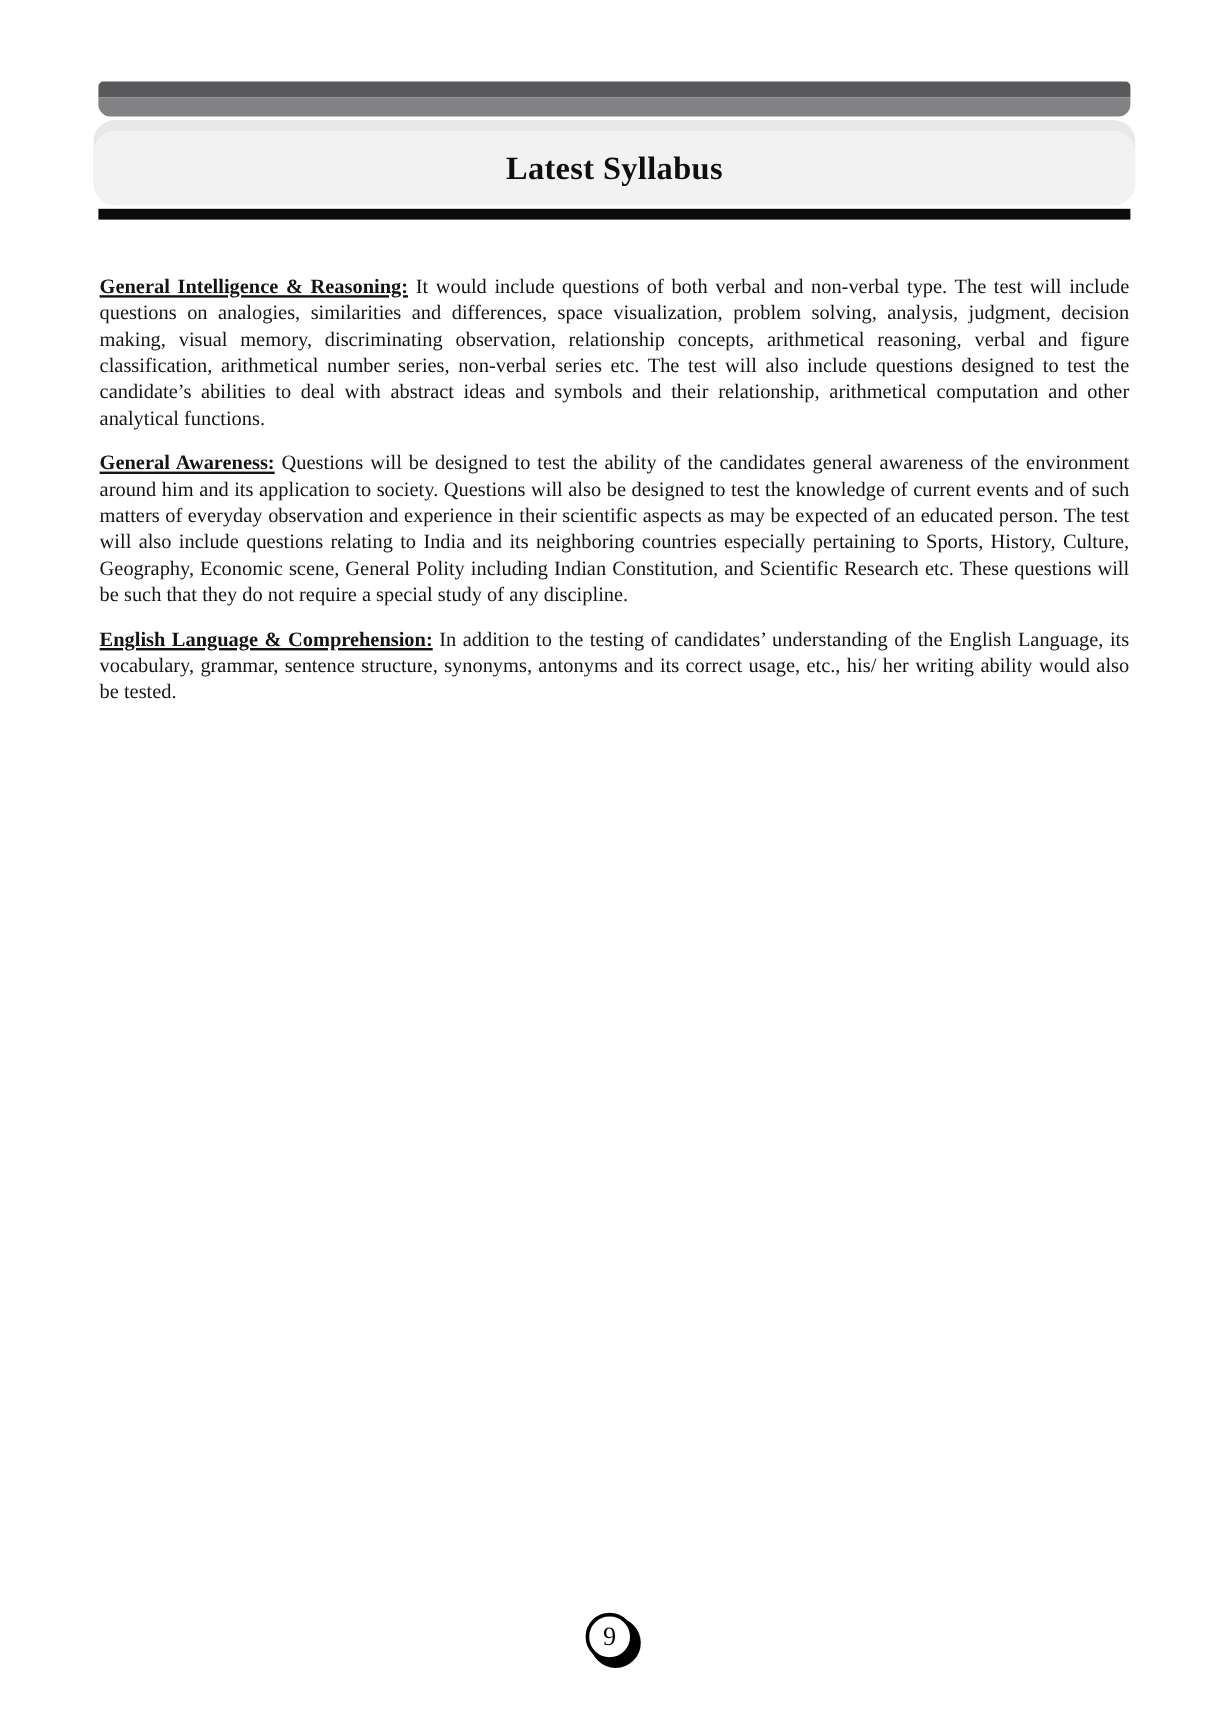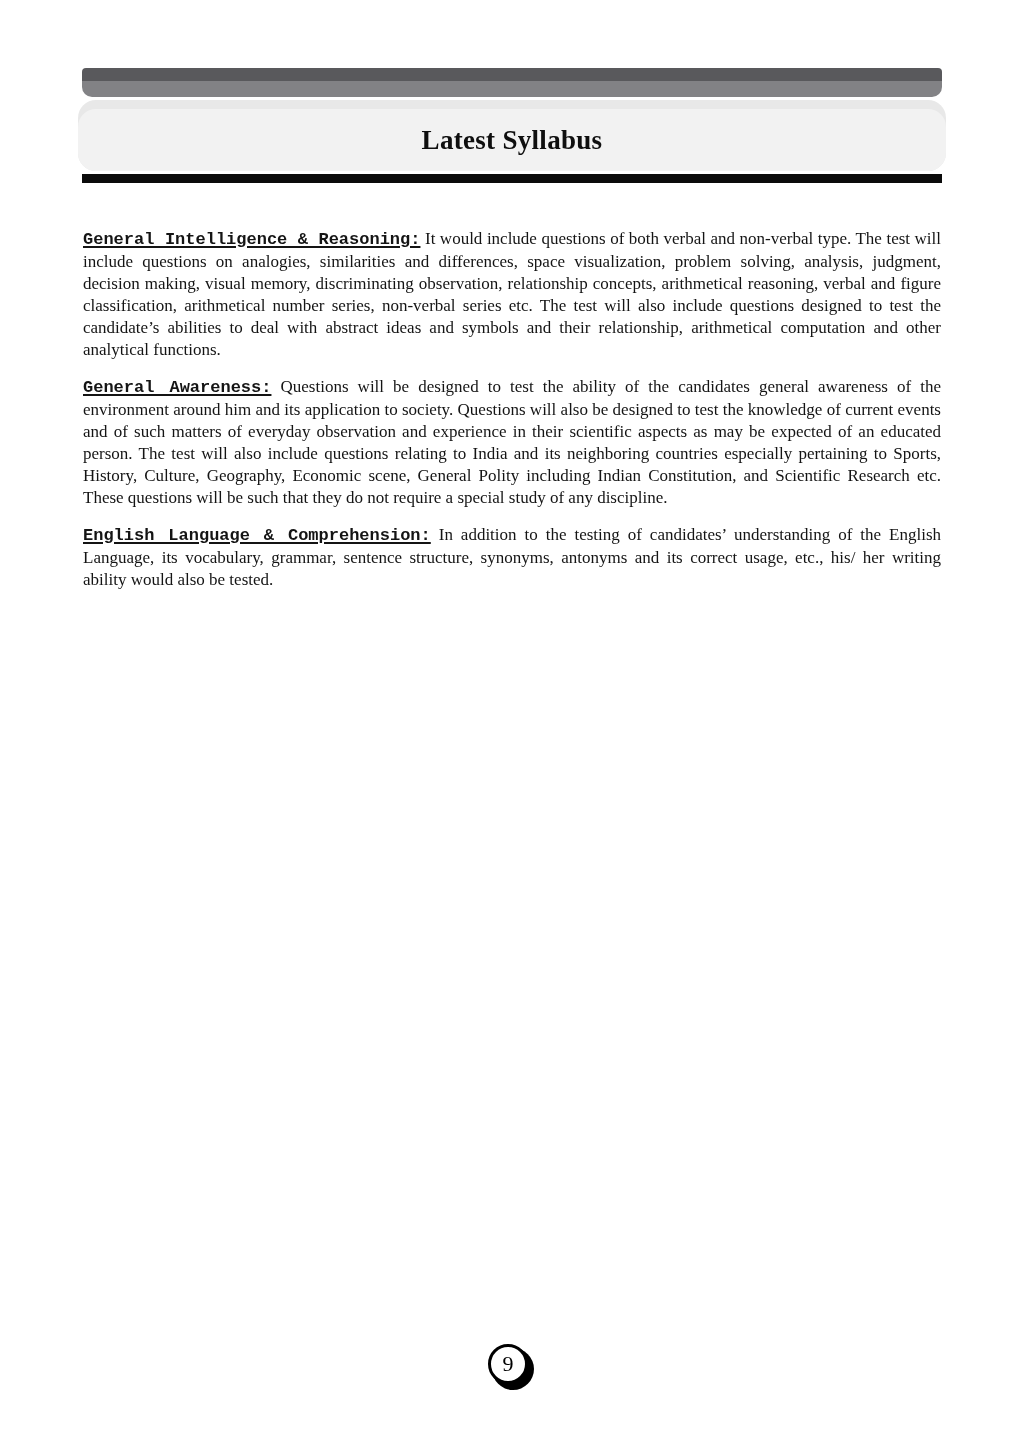--- a/index.html
+++ b/index.html
@@ -67,21 +67,20 @@
     line-height: 22px;
     text-align: justify;
     color: #141414;
   }
   .para { margin: 0 0 15px 0; }
   .para-heading {
     font-weight: bold;
     text-decoration: underline;
     text-underline-offset: 2px;
     text-decoration-thickness: 1.5px;
-    font-family: Liberation Mono, monospace;
   }
   .para.indent { text-indent: 26px; }
 
   
   .page-badge {
     position: absolute;
     left: 50%;
     top: 1344px;
     width: 48px;
     height: 48px;

